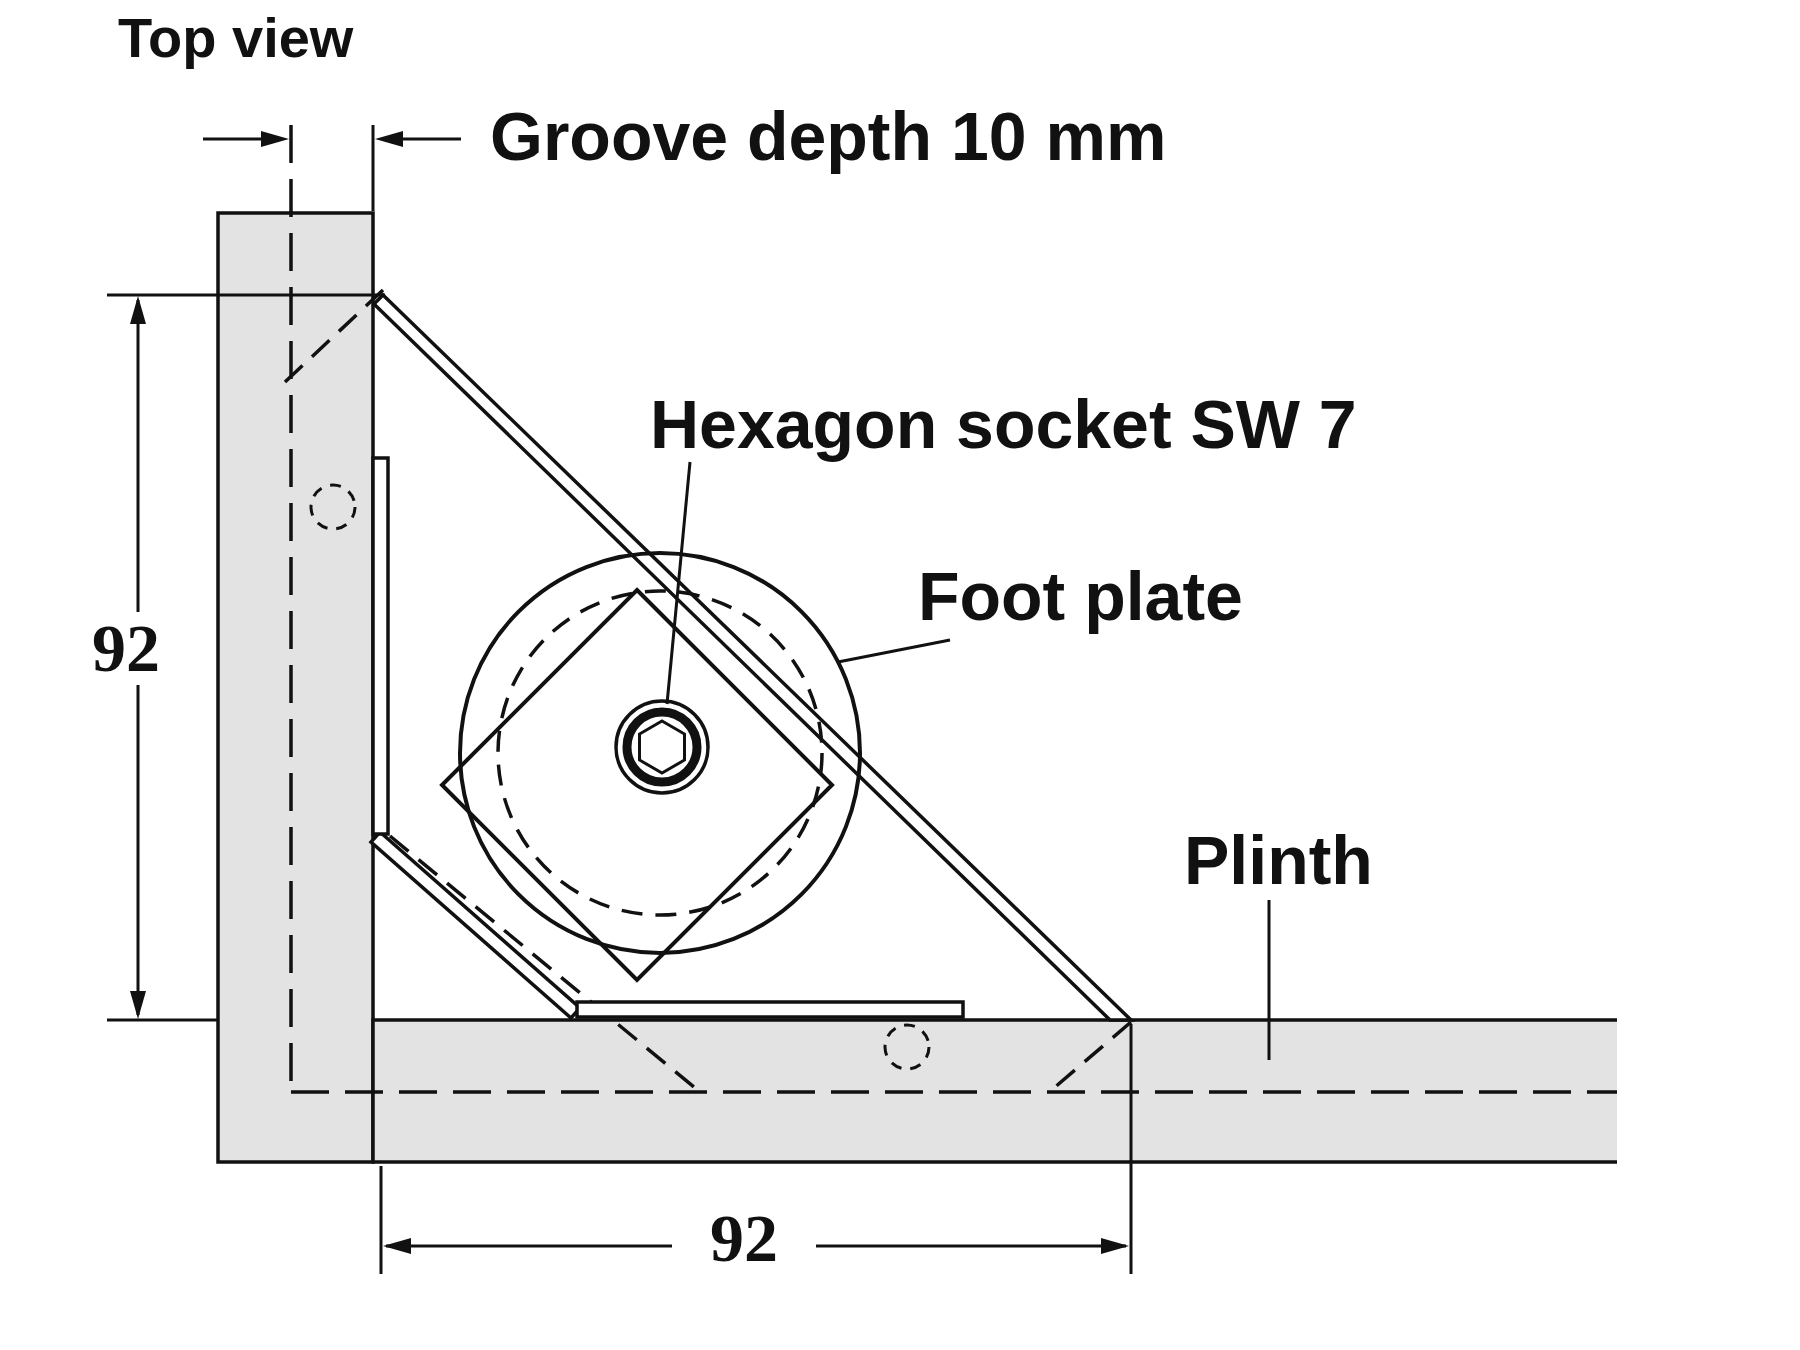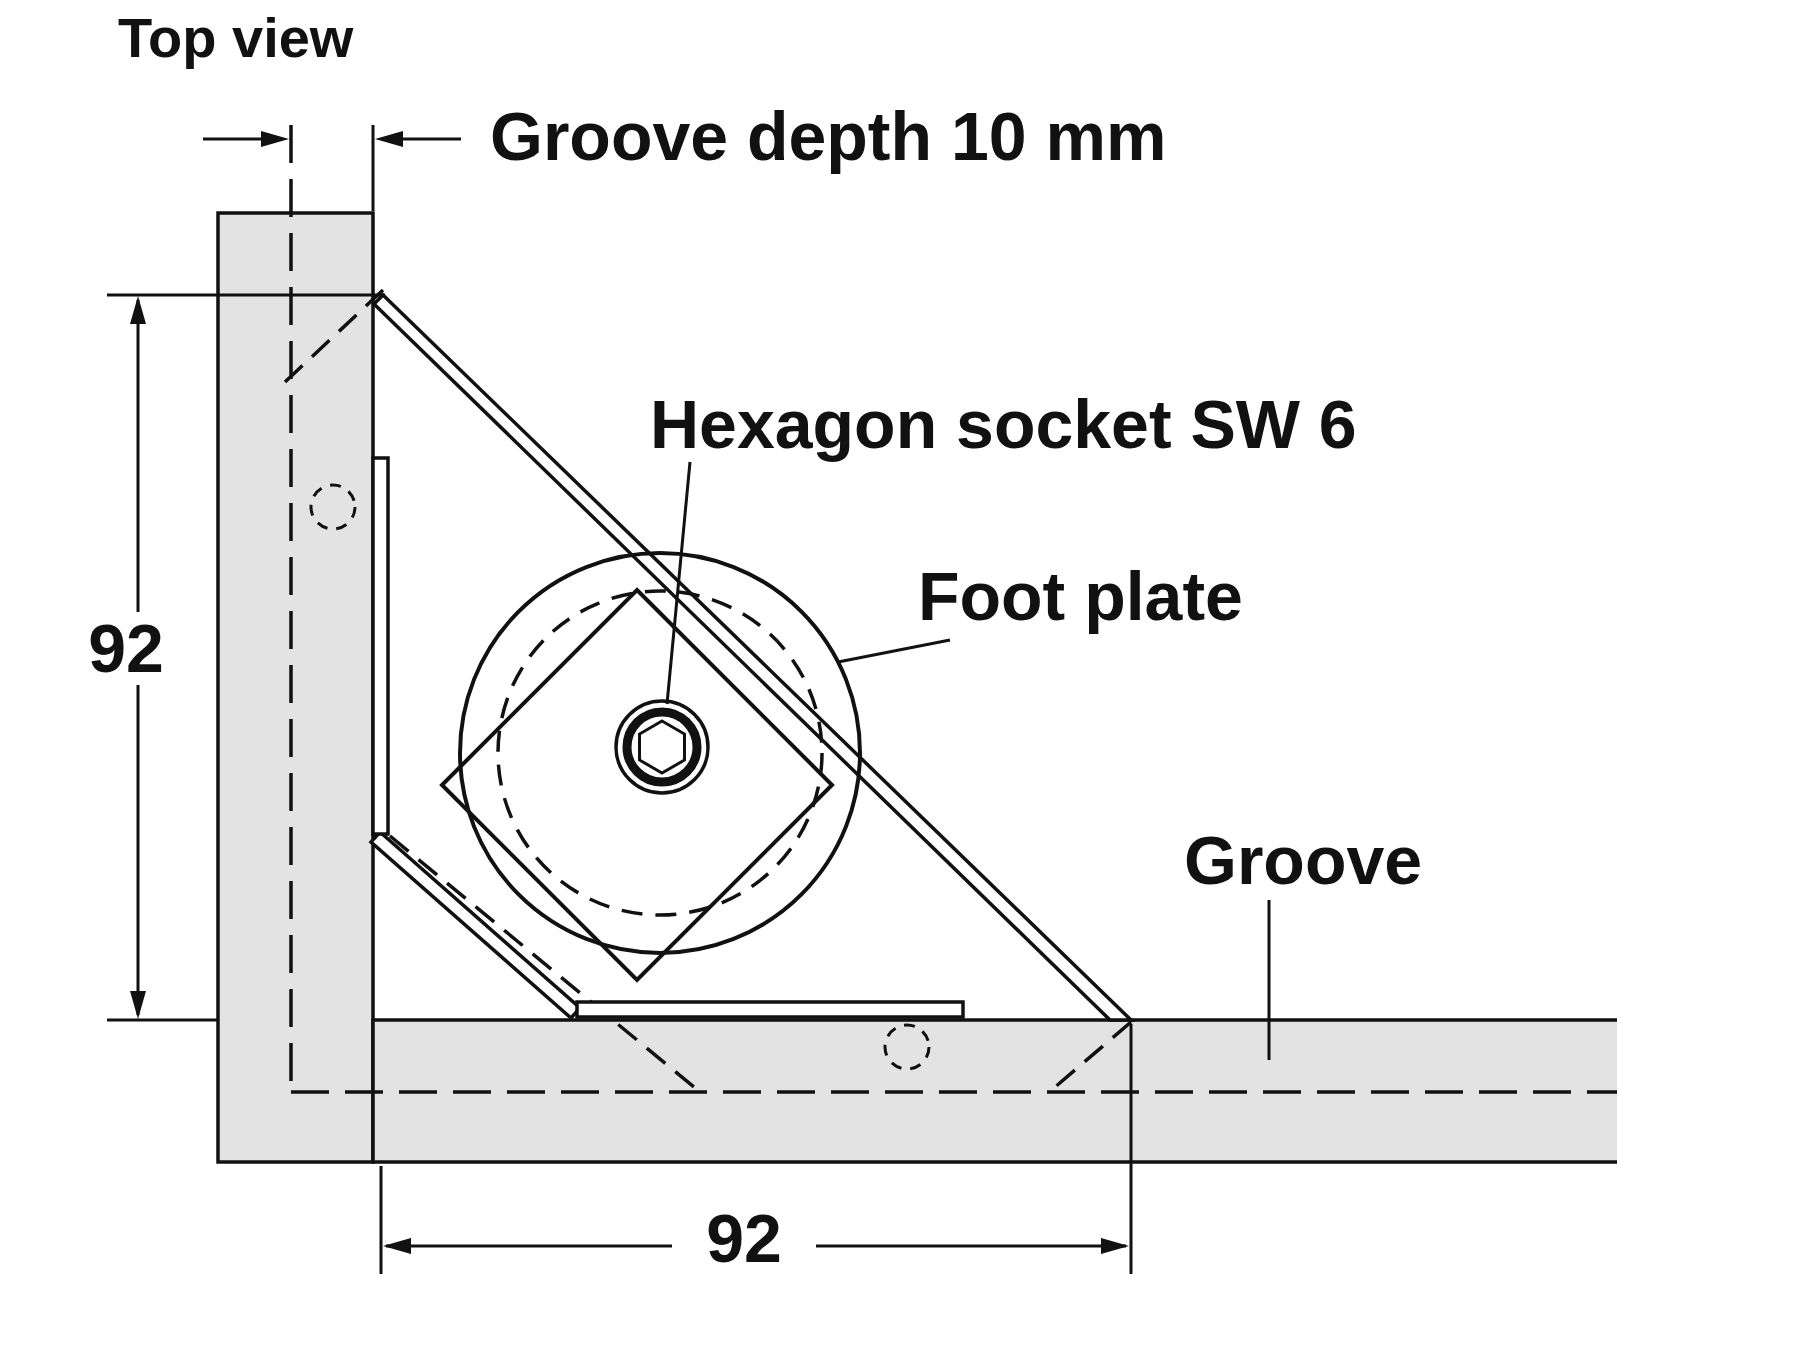--- a/index.html
+++ b/index.html
@@ -32,20 +32,21 @@
     color:var(--line);
     white-space:nowrap;
     line-height:1.08;
     font-size:68px;
   }
   .lbl-title{font-size:56px;}
   .dimtext{
     font-size:68px;
     text-align:center;
     background:var(--bg);
+    font-family:Liberation Serif, serif;
   }
 </style>
 </head>
 <body>
 
 <div id="stage">
 
   <svg width="1800" height="1350" viewBox="0 0 1800 1350">
 
     <rect class="panel" x="218" y="213" width="155" height="949"></rect>
@@ -94,23 +95,23 @@
 
     <line class="thin" x1="690" y1="462" x2="667" y2="704"></line>
     <line class="thin" x1="950" y1="640" x2="838" y2="662"></line>
     <line class="thin" x1="1269" y1="900" x2="1269" y2="1060"></line>
   </svg>
 
   <div class="lbl lbl-title" style="left:118px;top:8px;">Top view</div>
 
   <div class="lbl" style="left:490px;top:100px;">Groove depth 10 mm</div>
 
-  <div class="lbl" style="left:650px;top:388px;">Hexagon socket SW 6</div>
+  <div class="lbl" style="left:650px;top:388px;">Hexagon socket SW 7</div>
 
   <div class="lbl" style="left:918px;top:560px;">Foot plate</div>
 
-  <div class="lbl" style="left:1184px;top:824px;">Groove</div>
+  <div class="lbl" style="left:1184px;top:824px;">Plinth</div>
 
   <div class="lbl dimtext" style="left:56px;top:612px;width:140px;">92</div>
 
   <div class="lbl dimtext" style="left:672px;top:1202px;width:144px;">92</div>
 
 </div>
 
 </body></html>

